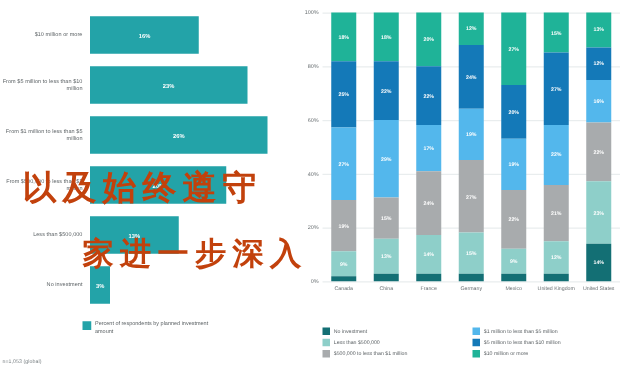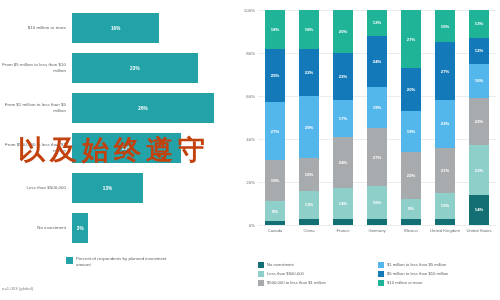--- a/index.html
+++ b/index.html
@@ -480,15 +480,16 @@
         </div>
         <div class="rl-item">
           <span class="rl-swatch" style="background: rgb(31, 179, 152);"></span>
           <span class="rl-text">$10 million or more</span>
         </div>
       </div>
   </div>
 
   <div class="overlay">
     <div class="ov-line ov-1">以及始终遵守</div>
+    <div class="ov-line ov-2">家进一步深入</div>
   </div>
 
 </div>
 
 </body></html>

